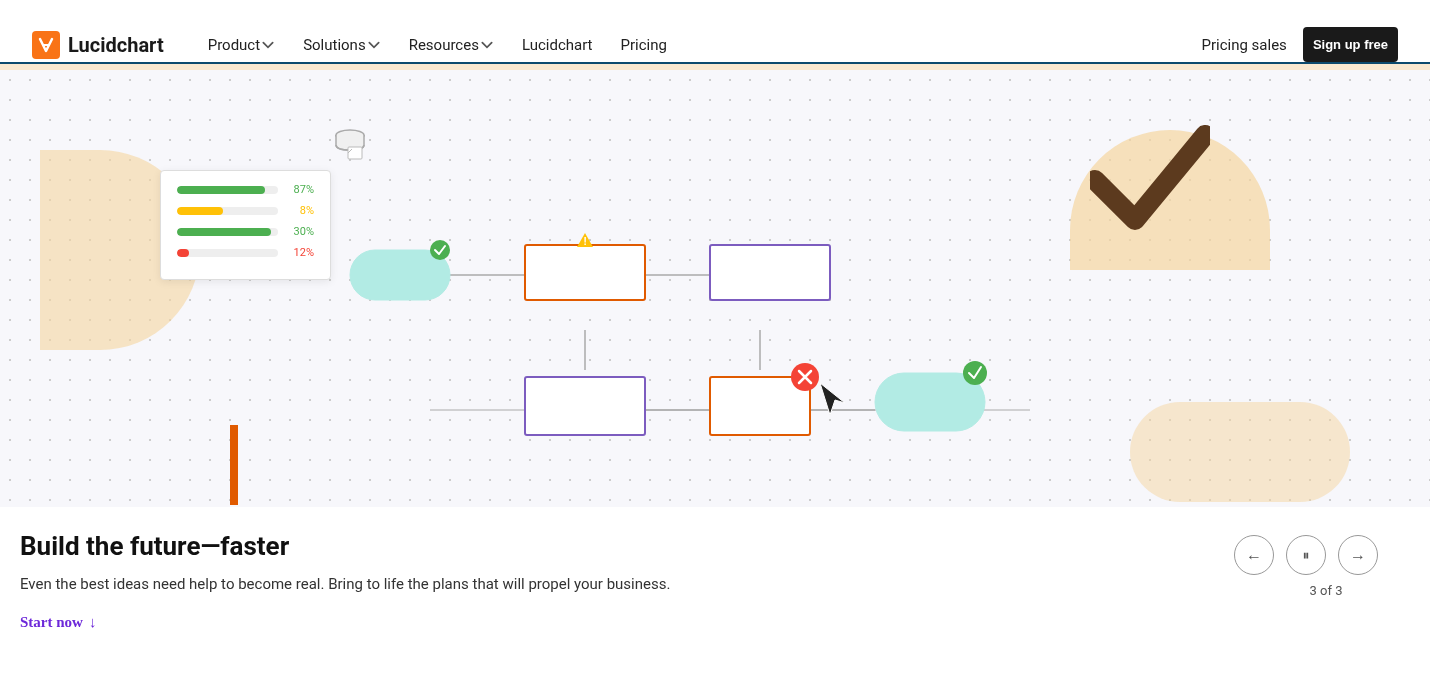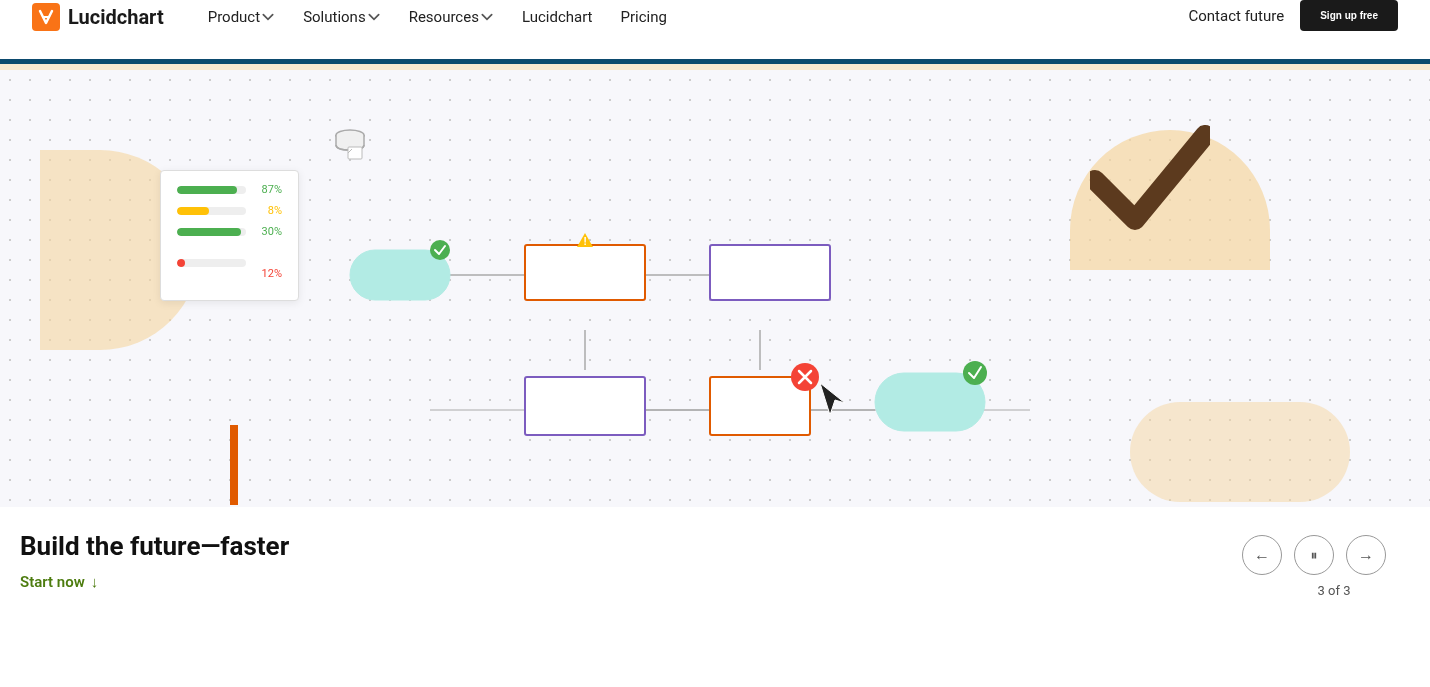--- a/index.html
+++ b/index.html
@@ -1,38 +1,38 @@
 <!DOCTYPE html>
 <html><head>
   <meta charset="utf-8">
   <style>
     * { margin: 0; padding: 0; box-sizing: border-box; }
     body { font-family: -apple-system, BlinkMacSystemFont, 'Segoe UI', Roboto, sans-serif; background: #fff; width: 1430px; height: 687px; overflow: hidden; }
 
     
     nav {
-      display: flex; align-items: flex-start; justify-content: space-between;
-      padding: 0 32px; height: 64px; border-bottom: 5px solid #0c4a6e;
+      display: flex; align-items: flex-end; justify-content: space-between;
+      padding: 0 32px; height: 64px; border-bottom: 2px solid #0c4a6e;
       background: #fff; position: relative; z-index: 10;
     }
     .nav-left { display: flex; align-items: center; gap: 32px; }
     .logo { display: flex; align-items: center; gap: 8px; font-weight: 700; font-size: 20px; color: #1a1a1a; }
     .logo-icon { width: 28px; height: 28px; }
     .nav-links { display: flex; align-items: center; gap: 4px; }
     .nav-item {
       display: flex; align-items: center; gap: 1px;
       padding: 8px 12px; font-size: 15px; color: #222; cursor: pointer;
       font-weight: 400;
     }
     .nav-item svg { width: 14px; height: 14px; }
     .nav-right { display: flex; align-items: center; gap: 16px; }
     .contact-sales { font-size: 15px; color: #222; cursor: pointer; }
     .sign-up-btn {
       background: #1a1a1a; color: #fff; border: none; border-radius: 4px;
-      padding: 10px 20px; font-size: 10px; font-weight: 600; cursor: pointer;
+      padding: 10px 10px; font-size: 13px; font-weight: 600; cursor: pointer;
     }
 
     
     .orange-bar { height: 6px; background: linear-gradient(to right, #f5d5b0, #f5d5b0); background: #f9e8d0; }
 
     
     .main { display: flex; height: calc(687px - 70px); }
 
     
     .diagram-area {
@@ -45,30 +45,30 @@
     
     .dot-bg {
       position: absolute; top: 0; left: 0; right: 0; bottom: 180px;
       background-image: radial-gradient(circle, #ccc 1px, transparent 1px);
       background-size: 20px 20px;
       background-color: #f7f7fb;
     }
 
     
     .bottom-section {
-      position: absolute; bottom: 0; left: 0; right: 4px; height: 180px;
+      position: absolute; bottom: 0; left: 0; right: 12px; height: 180px;
       background: #fff;
       display: flex; align-items: flex-start; justify-content: space-between;
       padding: 24px 40px 0 20px;
     }
 
     .bottom-left { max-width: 680px; }
     .bottom-title { font-size: 26px; font-weight: 700; color: #111; margin-bottom: 12px; }
     .bottom-desc { font-size: 15px; color: #333; line-height: 1.5; margin-bottom: 18px; }
-    .bottom-start { display: flex; align-items: flex-end; gap: 6px; color: #4d7c0f; font-size: 15px; font-weight: 600; cursor: pointer; }
+    .bottom-start { display: flex; align-items: flex-end; gap: 6px; color: #6d28d9; font-size: 15px; font-weight: 600; cursor: pointer; font-family: Liberation Serif, serif; }
 
     .controls { display: flex; flex-direction: column; align-items: center; gap: 8px; padding-top: 4px; }
     .controls-row { display: flex; align-items: center; gap: 12px; }
     .ctrl-btn {
       width: 40px; height: 40px; border-radius: 50%; border: 1.5px solid #999;
       background: #fff; display: flex; align-items: center; justify-content: center;
       cursor: pointer; color: #555; font-size: 16px;
     }
     .ctrl-btn.pause { font-size: 14px; }
     .page-indicator { font-size: 13px; color: #555; text-align: center; margin-left: 40px; }
@@ -110,21 +110,21 @@
     }
 
     
     .chart-card {
       position: absolute;
       top: 100px; left: 160px;
       background: #fff;
       border: 1px solid #ddd;
       border-radius: 4px;
       padding: 12px 16px;
-      width: 139px;
+      width: 171px;
       box-shadow: 0 2px 8px rgba(0,0,0,0.08);
     }
     .chart-row { display: flex; align-items: center; gap: 8px; margin-bottom: 8px; }
     .chart-bar-bg { flex: 1; height: 8px; background: #eee; border-radius: 4px; overflow: hidden; }
     .chart-bar-fill { height: 100%; border-radius: 4px; }
     .chart-pct { font-size: 11px; color: #555; min-width: 28px; text-align: right; }
 
     
     .db-icon {
       position: absolute;
@@ -169,21 +169,21 @@
       </div>
       <div class="nav-item">
         <span>Lucidchart</span>
       </div>
       <div class="nav-item">
         <span>Pricing</span>
       </div>
     </div>
   </div>
   <div class="nav-right">
-    <span class="contact-sales">Contact future</span>
+    <span class="contact-sales">Pricing sales</span>
     <button class="sign-up-btn">Sign up free</button>
   </div>
 </nav>
 
 <div class="orange-bar"></div>
 
 <div class="main">
 
   <div class="diagram-area">
 
@@ -222,21 +222,21 @@
       <div class="chart-row">
         <div class="chart-bar-bg">
             <div class="chart-bar-fill" style="width:93%; background:#4caf50;"></div>
           </div>
         <span class="chart-pct" style="color:#4caf50;">30%</span>
       </div>
       <div class="chart-row">
         <div class="chart-bar-bg">
             <div class="chart-bar-fill" style="width:12%; background:#f44336;"></div>
           </div>
-        <span class="chart-pct" style="color:#f44336;margin-top:21px;">12%</span>
+        <span class="chart-pct" style="color:#f44336;">12%</span>
       </div>
     </div>
 
     <svg style="position:absolute; top:145px; left:330px; width:760px; height:280px;" viewBox="0 0 760 280">
 
       <line x1="120" y1="60" x2="195" y2="60" stroke="#aaa" stroke-width="1.5"></line>
       <line x1="315" y1="60" x2="380" y2="60" stroke="#aaa" stroke-width="1.5"></line>
 
       <line x1="430" y1="115" x2="430" y2="155" stroke="#aaa" stroke-width="1.5"></line>
 
@@ -276,20 +276,21 @@
 
     <div style="position:absolute; top:55px; right:220px;">
       <svg width="120" height="110" viewBox="0 0 120 110">
         <path d="M5 55 L45 95 L115 10" stroke="#5c3a1e" stroke-width="20" stroke-linecap="round" stroke-linejoin="round" fill="none"></path>
       </svg>
     </div>
 
     <div class="bottom-section">
       <div class="bottom-left">
         <div class="bottom-title">Build the future—faster</div>
+        <div class="bottom-desc">Even the best ideas need help to become real. Bring to life the plans that will propel your business.</div>
         <div class="bottom-start">
           <span>Start now</span>
           <span>↓</span>
         </div>
       </div>
 
       <div class="controls">
         <div class="controls-row">
           <button class="ctrl-btn">←</button>
           <button class="ctrl-btn pause">⏸</button>

